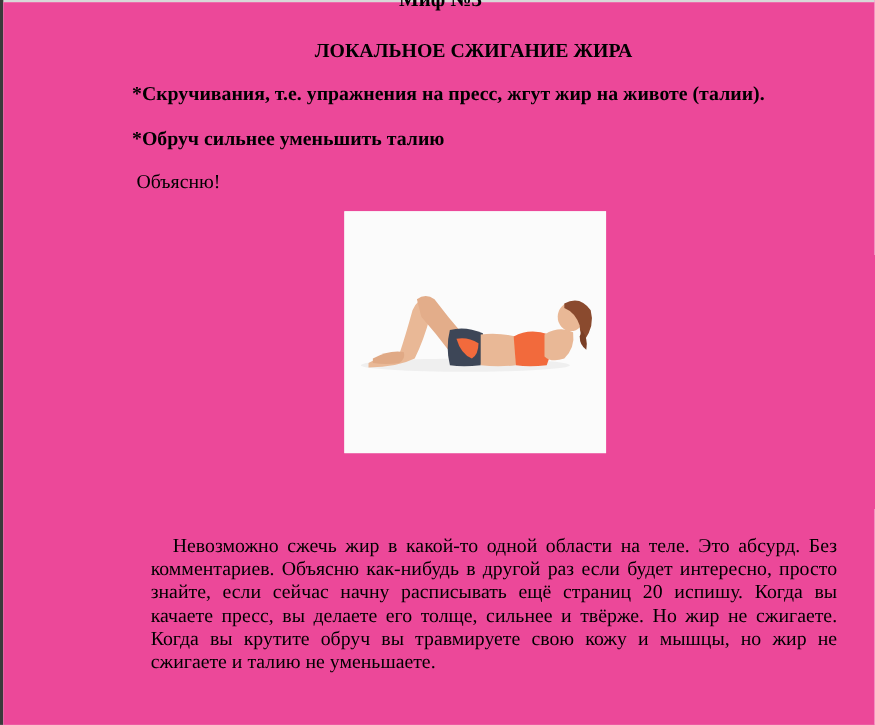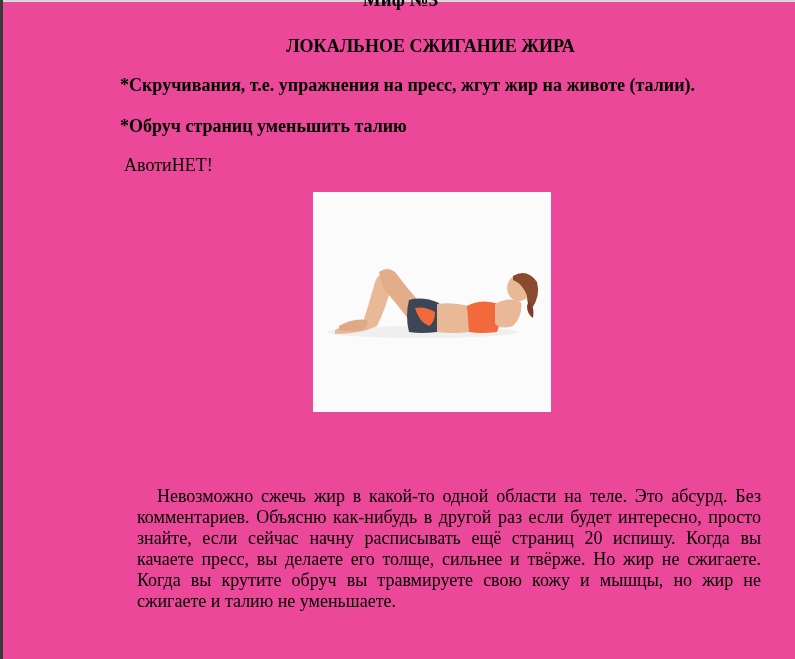--- a/index.html
+++ b/index.html
@@ -53,22 +53,22 @@
 </head>
 <body>
 
 <div class="top-edge"></div>
 <div class="left-edge"></div>
 
 <div class="page">
   <div class="myth-title">Миф №3</div>
   <div class="section-title">ЛОКАЛЬНОЕ СЖИГАНИЕ ЖИРА</div>
   <div class="claim claim-1">*Скручивания, т.е. упражнения на пресс, жгут жир на животе (талии).</div>
-  <div class="claim claim-2">*Обруч страниц уменьшить талию</div>
-  <div class="verdict">АвотиНЕТ!</div>
+  <div class="claim claim-2">*Обруч сильнее уменьшить талию</div>
+  <div class="verdict">Объясню!</div>
 
   <div class="figure">
     <svg width="238" height="220" viewBox="0 0 238 220">
       <rect x="0" y="0" width="238" height="220" fill="#fbfbfb"></rect>
 
       <ellipse cx="110" cy="140" rx="95" ry="6" fill="#efefef"></ellipse>
 
       <path d="M22 138 Q40 128 50 130 Q56 112 62 90 Q66 80 74 80 Q80 84 78 96 Q72 118 64 134 Q48 142 22 142 Z" fill="#e9b896"></path>
 
       <path d="M66 80 Q74 74 82 80 Q94 96 108 112 Q104 124 96 128 Q84 112 70 96 Z" fill="#e3ad8a"></path>

